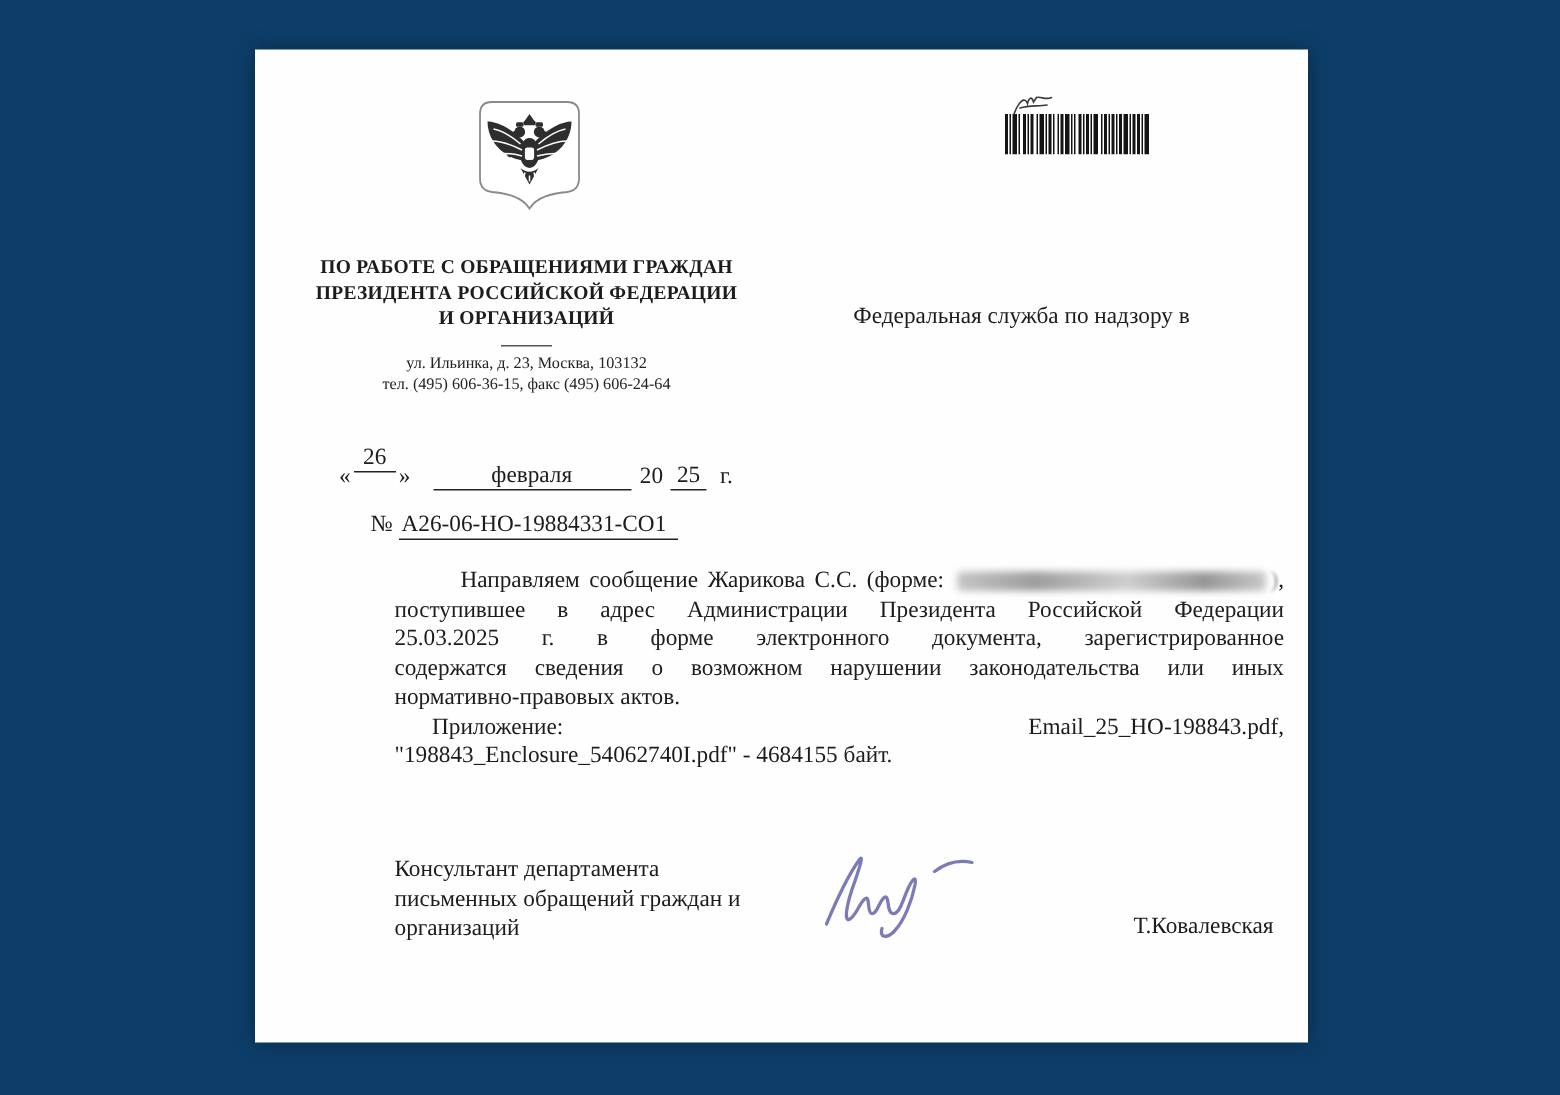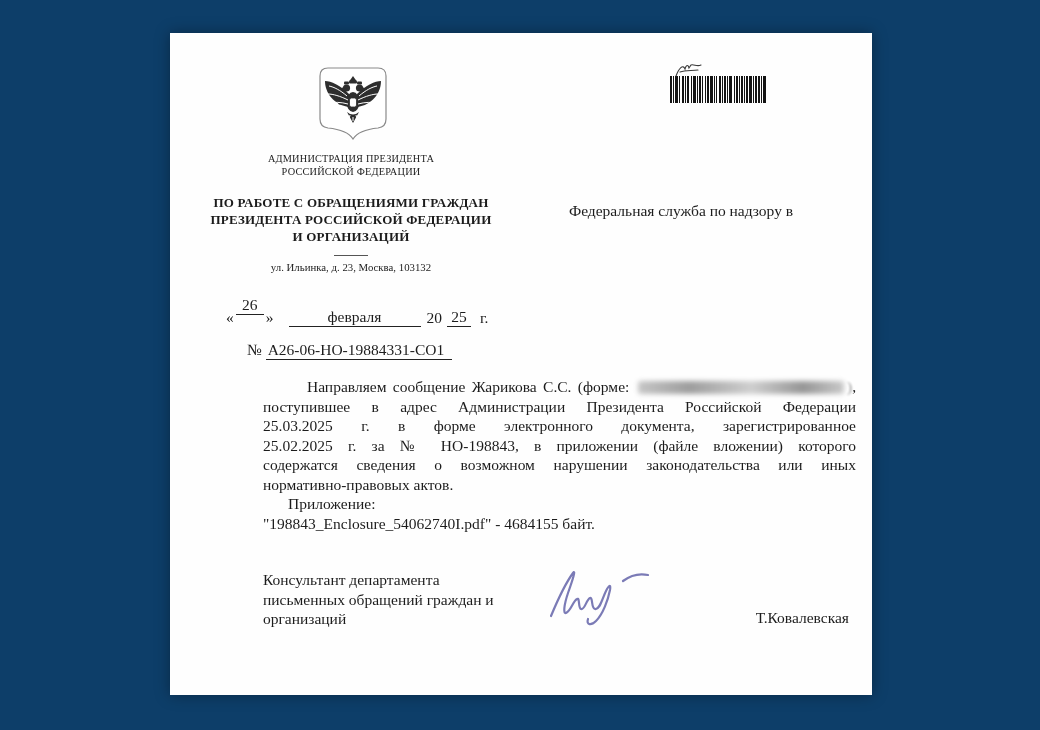--- a/index.html
+++ b/index.html
@@ -81,32 +81,29 @@
         <path d="M-5,4 C-12,2 -19,2 -24,3"></path>
         <path d="M6,-4 C13,-10 19,-13 24,-14"></path>
         <path d="M5,0 C13,-4 20,-6 25,-6"></path>
         <path d="M5,4 C12,2 19,2 24,3"></path>
         <path d="M0,17 L0,21 M-3,15 L-4,19 M3,15 L4,19"></path>
       </g>
       <rect x="31.5" y="31" width="7" height="9" rx="2" fill="#ffffff" stroke="#2e2e2e" stroke-width="0.8"></rect>
     </svg>
 
     <div class="lh">
-      <div class="org">
-        <div>АДМИНИСТРАЦИЯ ПРЕЗИДЕНТА</div>
-        <div>РОССИЙСКОЙ ФЕДЕРАЦИИ</div>
-      </div>
       <div class="dept">
         <div>ПО РАБОТЕ С ОБРАЩЕНИЯМИ ГРАЖДАН</div>
         <div>ПРЕЗИДЕНТА РОССИЙСКОЙ ФЕДЕРАЦИИ</div>
         <div>И ОРГАНИЗАЦИЙ</div>
       </div>
       <div class="rule"></div>
       <div class="addr">
         <div>ул. Ильинка, д. 23, Москва, 103132</div>
+        <div>тел. (495) 606-36-15, факс (495) 606-24-64</div>
       </div>
     </div>
 
     <div class="addressee">
       <div>Федеральная служба по надзору в</div>
     </div>
 
     <div class="barcode-wrap">
       <svg class="bc-note" viewBox="0 0 30 18">
         <path d="M2,15 C5,7 9,3 11,8 C12,4 14,3 15,7 L17,4 C20,3 23,6 27,4 M6,11 C12,9 18,10 24,9" fill="none" stroke="#3a3a3a" stroke-width="1.1" stroke-linecap="round"></path>
@@ -199,26 +196,26 @@
 
     <div class="textblock">
       <div class="line1">
         <span class="lead">Направляем сообщение Жарикова С.С. (форме:</span>
         <span class="blur-box"></span>
         <span class="blur-char">)</span>
         <span>,</span>
       </div>
       <div class="jline">поступившее в адрес Администрации Президента Российской Федерации</div>
       <div class="jline">25.03.2025 г. в форме электронного документа, зарегистрированное</div>
-      <div class="jline">25.02.2025 г. за № НО-198843, в приложении (файле вложении) которого</div>
       <div class="jline">содержатся сведения о возможном нарушении законодательства или иных</div>
       <div>нормативно-правовых актов.</div>
       <div class="attach-row">
         <span class="lbl">Приложение:</span>
         <span class="sp"></span>
+        <span>Email_25_НО-198843.pdf,</span>
       </div>
       <div>"198843_Enclosure_54062740I.pdf" - 4684155 байт.</div>
     </div>
 
     <div class="sig-title">
       <div>Консультант департамента</div>
       <div>письменных обращений граждан и</div>
       <div>организаций</div>
     </div>
 

